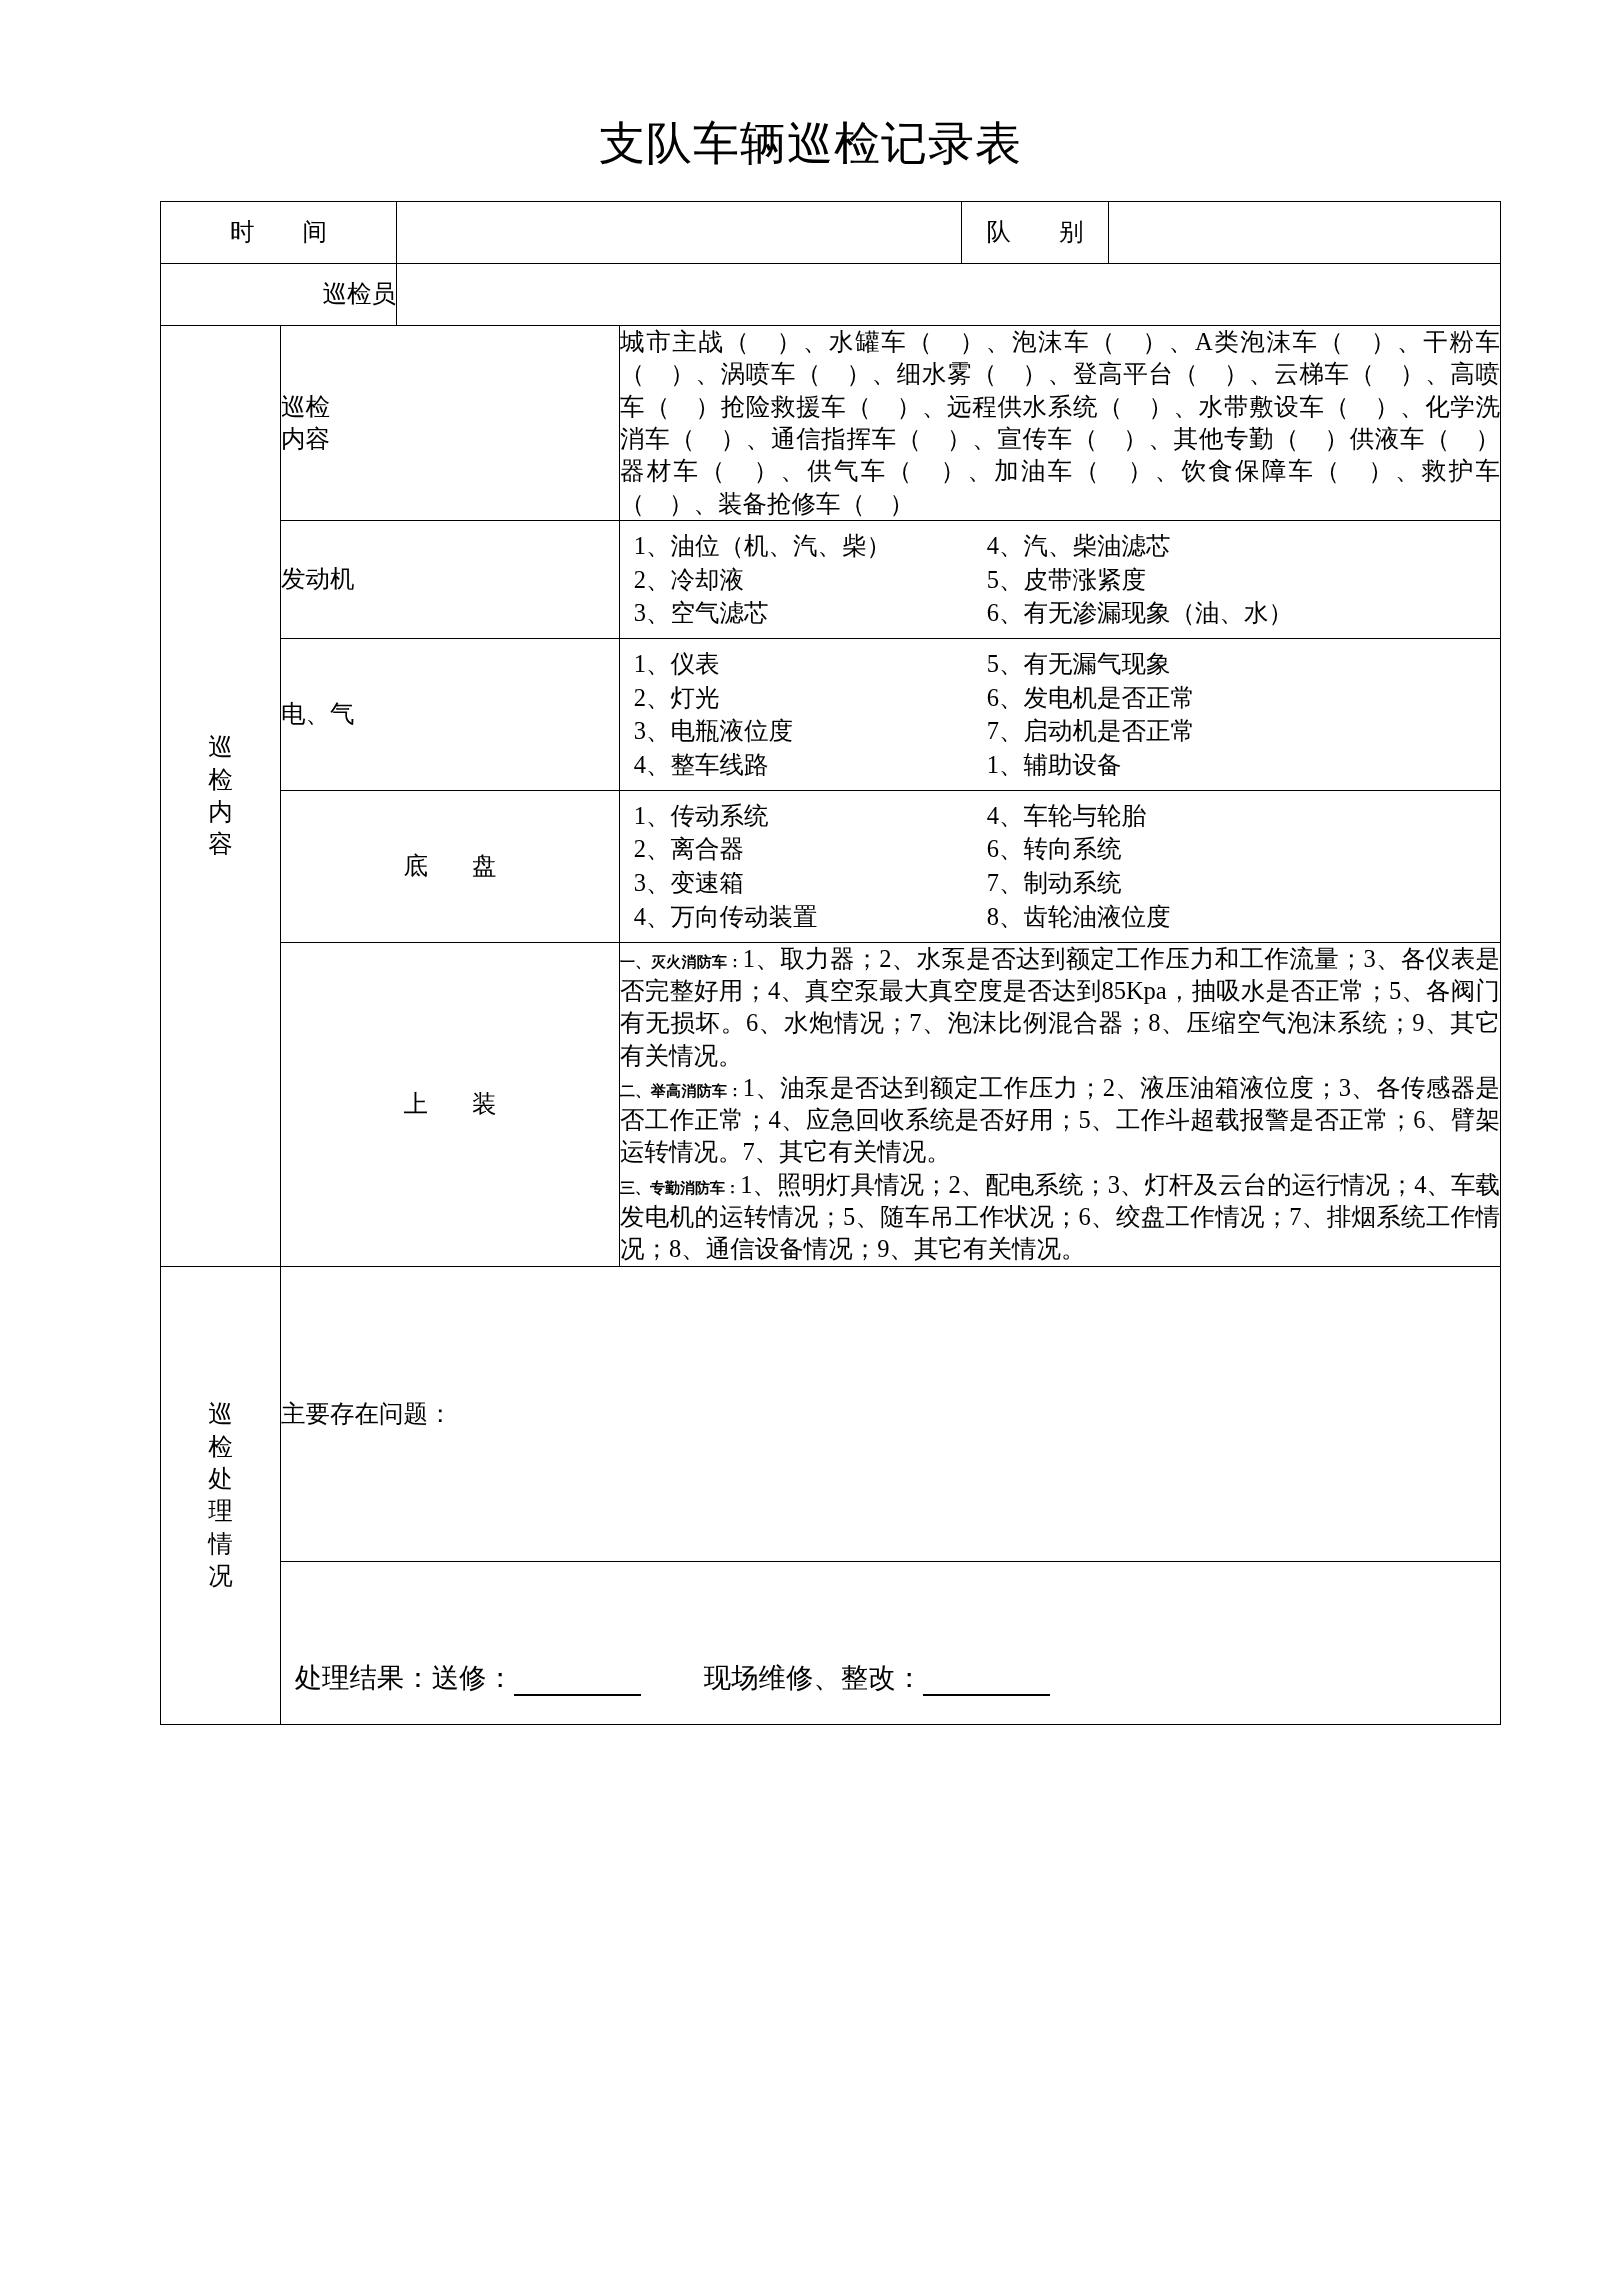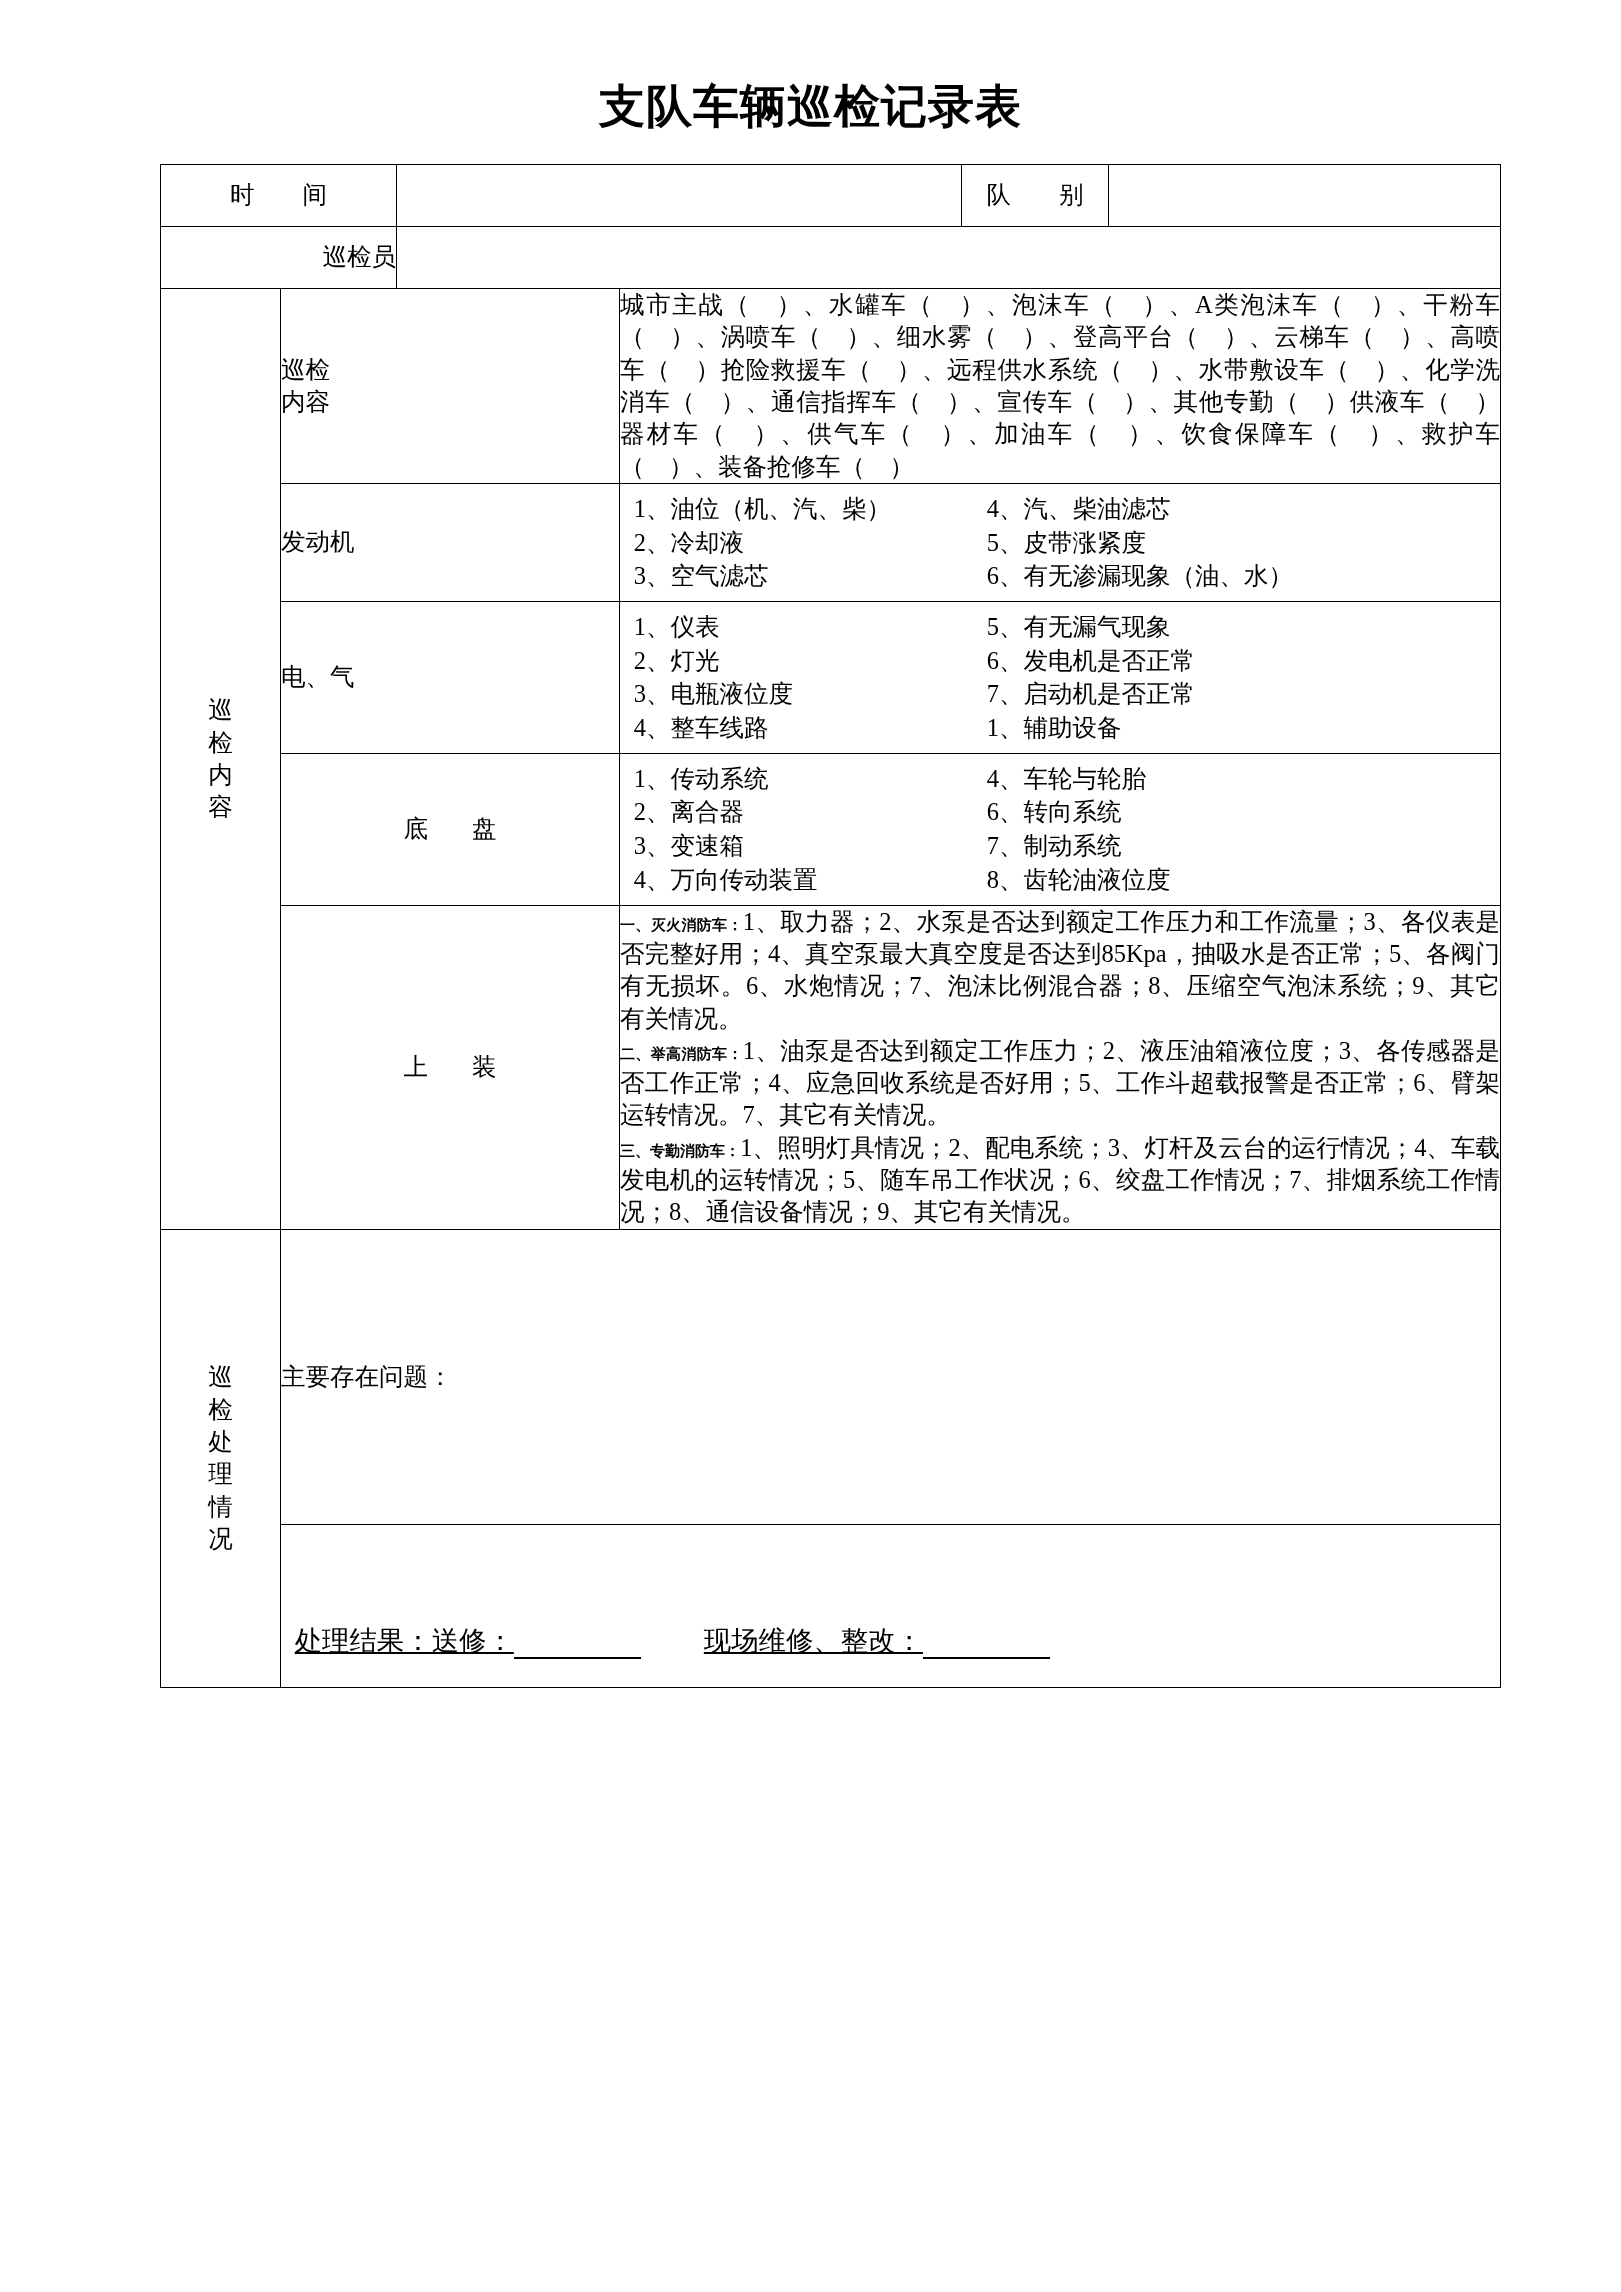--- a/index.html
+++ b/index.html
@@ -18,24 +18,24 @@
     width: 1621px;
     height: 2293px;
     box-sizing: border-box;
     padding: 0;
     position: relative;
   }
   .doc-title {
     text-align: center;
     font-family: "DejaVu Sans", "Liberation Sans", sans-serif;
     font-size: 46px;
-    font-weight: bold;
+    font-weight: normal;
     letter-spacing: 1px;
     margin: 0;
-    padding-top: 83px;
+    padding-top: 120px;
     line-height: 1.0;
   }
   table.form {
     border-collapse: collapse;
     width: 1340px;
     margin-left: 160px;
     margin-top: 35px;
     table-layout: fixed;
   }
   table.form td {
@@ -131,21 +131,20 @@
     font-size: 27.4px;
     position: relative;
   }
   .result-line {
     position: absolute;
     left: 13.7px;
     right: 11.8px;
     bottom: 27.4px;
     font-size: 27.4px;
     white-space: nowrap;
-    text-decoration: underline;
   }
   .blankline {
     display: inline-block;
     border-bottom: 2px solid #000;
     width: 127px;
     vertical-align: bottom;
     height: 1.05em;
   }
   .gap-md { display: inline-block; width: 63px; }
   td.vtop { vertical-align: top; }

